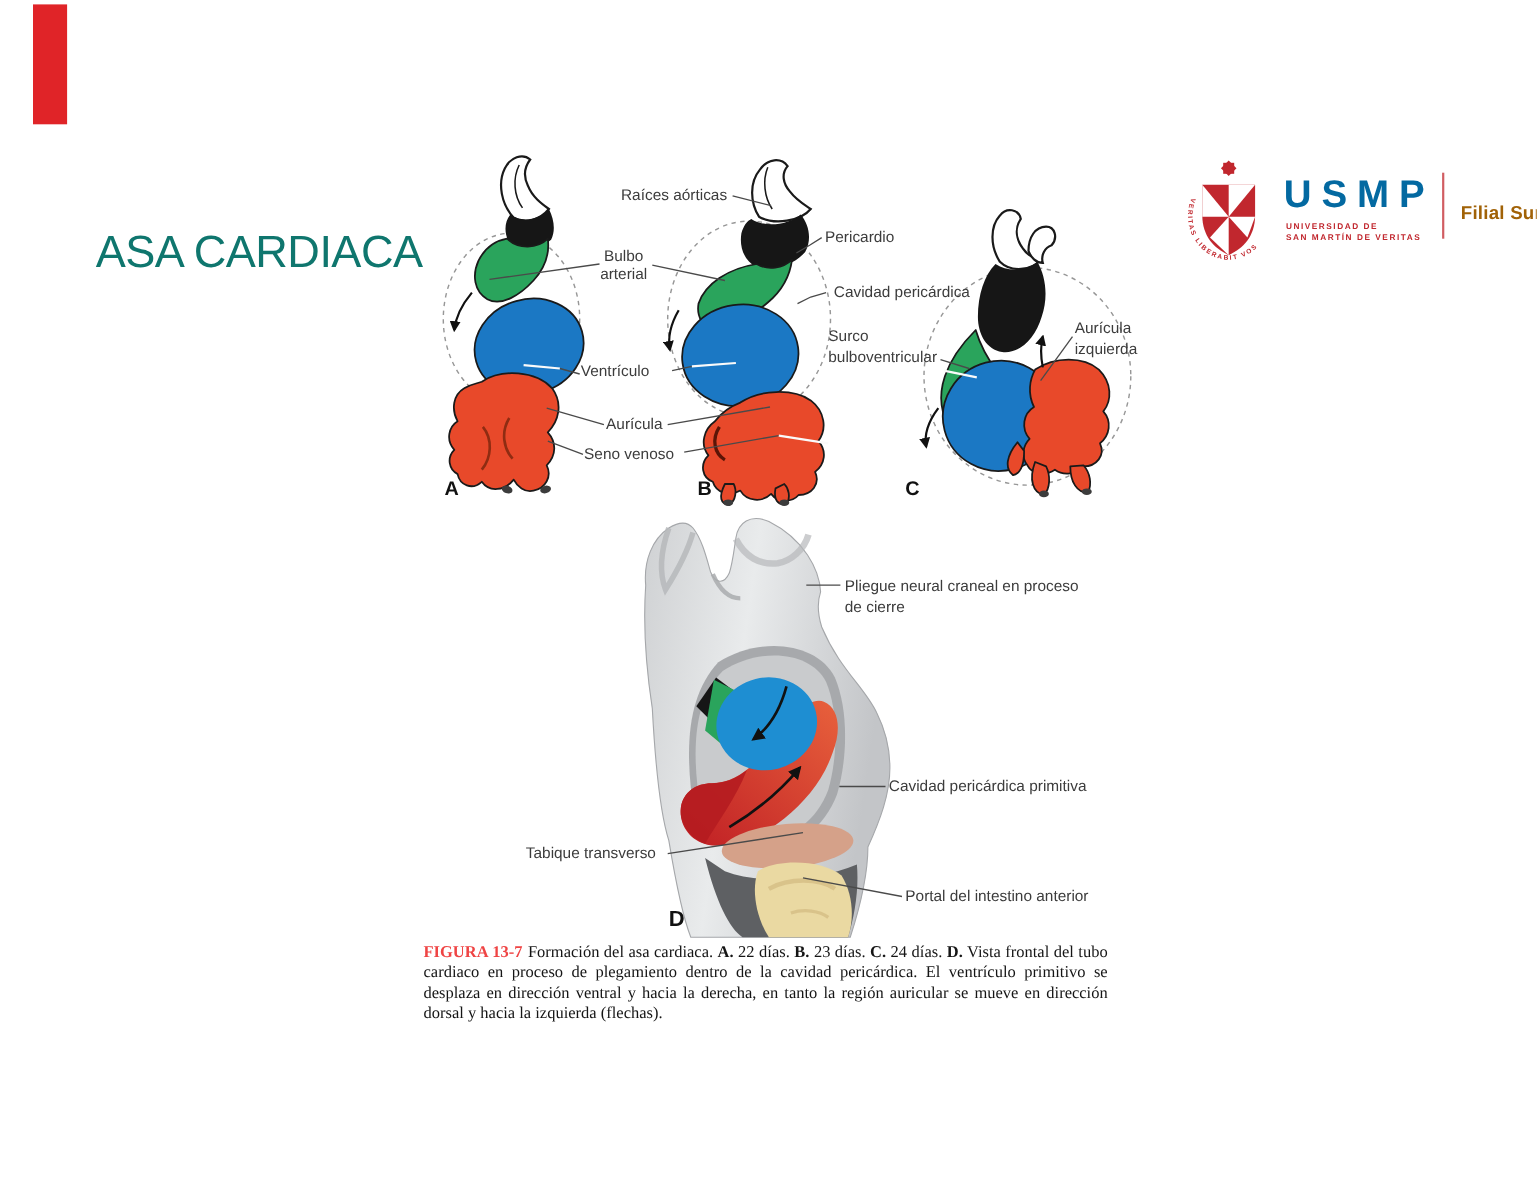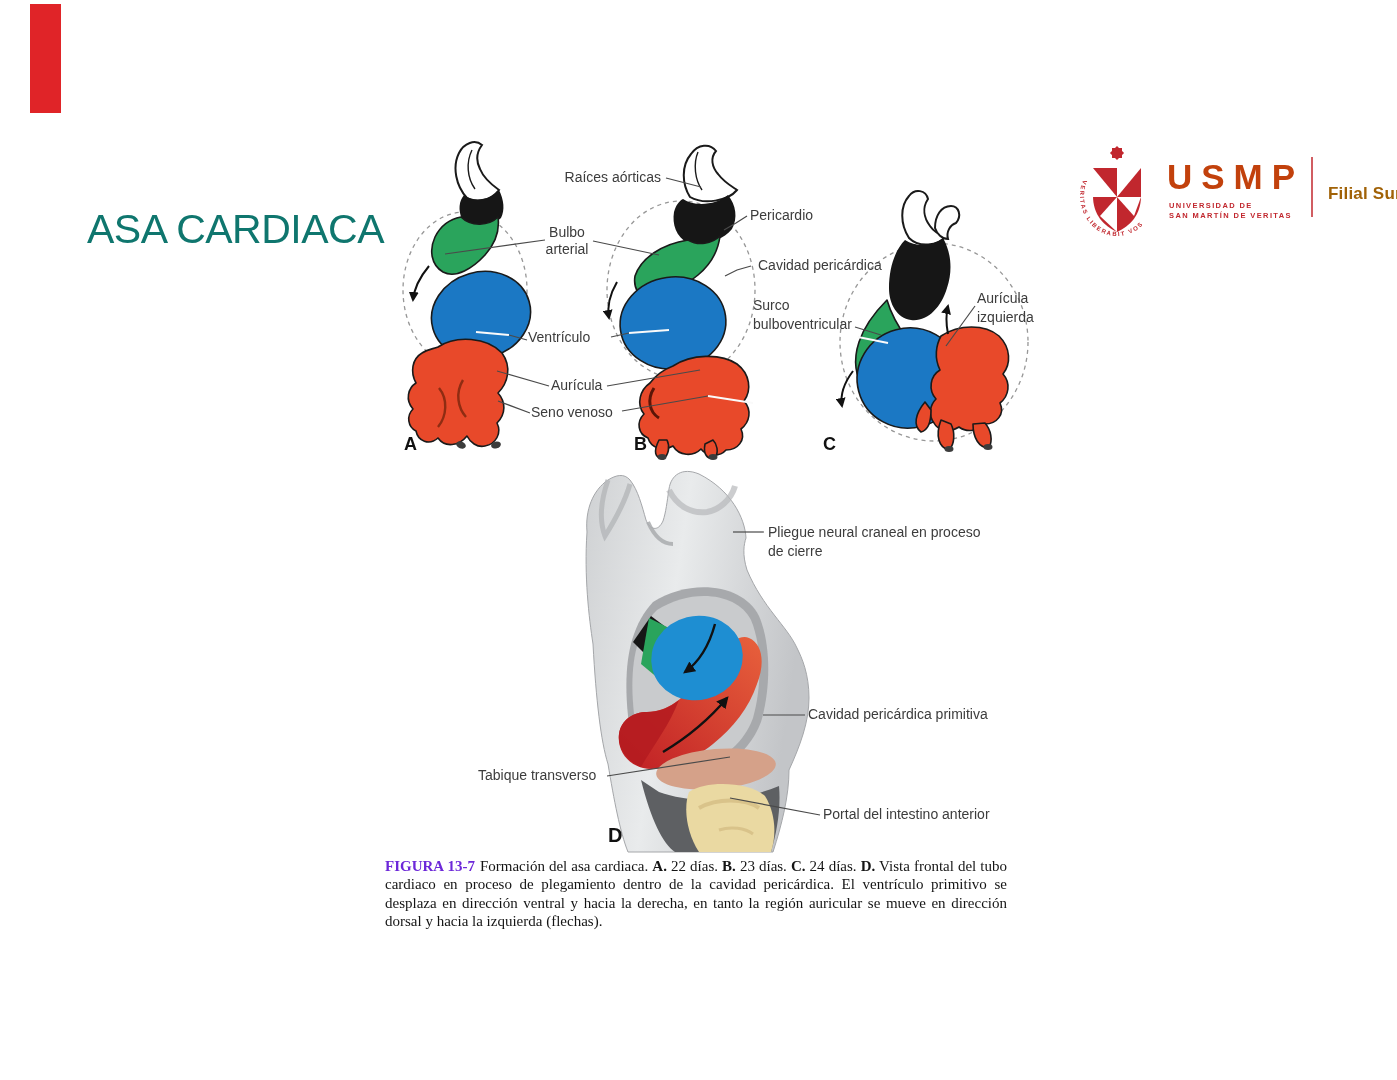--- a/index.html
+++ b/index.html
@@ -10,21 +10,21 @@
   .accent-bar{position:absolute;left:30px;top:4px;width:31px;height:109px;background:#e02428;}
   .slide-title{
     position:absolute;left:87px;top:206px;font-size:41px;font-weight:400;
     letter-spacing:-0.5px;color:#0f766e;white-space:nowrap;
     font-family:"Liberation Sans",sans-serif;
   }
   
   .logo{position:absolute;left:1076px;top:140px;width:321px;height:112px;}
   .logo .shield{position:absolute;left:0;top:0;}
   .usmp-acronym{position:absolute;left:91px;top:17px;font-size:35px;font-weight:700;
-    letter-spacing:9px;color:#c2410c;white-space:nowrap;}
+    letter-spacing:9px;color:#0369a1;white-space:nowrap;}
   .usmp-line{position:absolute;left:93px;font-size:7.5px;font-weight:700;
     letter-spacing:1.4px;color:#c1272e;white-space:nowrap;}
   .usmp-line1{top:61px;}
   .usmp-line2{top:71px;}
   .logo-divider{position:absolute;left:235px;top:17px;width:2px;height:60px;
     background:#c1272e;opacity:.75;}
   .branch-label{position:absolute;left:252px;top:44px;font-size:17px;font-weight:600;
     color:#a16207;white-space:nowrap;letter-spacing:.2px;}
   
   .figure-panel{position:absolute;left:401px;top:140px;width:650px;height:805px;}
@@ -37,21 +37,21 @@
   .dash{fill:none;stroke:#979797;stroke-width:1.3;stroke-dasharray:4 4;}
   .arrow{fill:none;stroke:#111;stroke-width:2;}
   .arrow-d{fill:none;stroke:#111;stroke-width:2.4;}
   .outline{stroke:#1a1a1a;stroke-width:1.6;stroke-linejoin:round;}
   
   .figure-caption{
     position:absolute;left:385px;top:857px;width:622px;
     font-family:"Liberation Serif",serif;font-size:15px;line-height:18.4px;
     text-align:justify;color:#151515;margin:0;
   }
-  .cap-tag{font-weight:bold;color:#6d28d9;margin-right:5px;}
+  .cap-tag{font-weight:bold;color:#ef4444;margin-right:5px;}
 </style>
 </head>
 <body>
 
 <div class="accent-bar"></div>
 
 <div class="slide-title">ASA CARDIACA</div>
 
 <div class="logo">
   <svg class="shield" width="82" height="108" viewBox="0 0 82 108">

